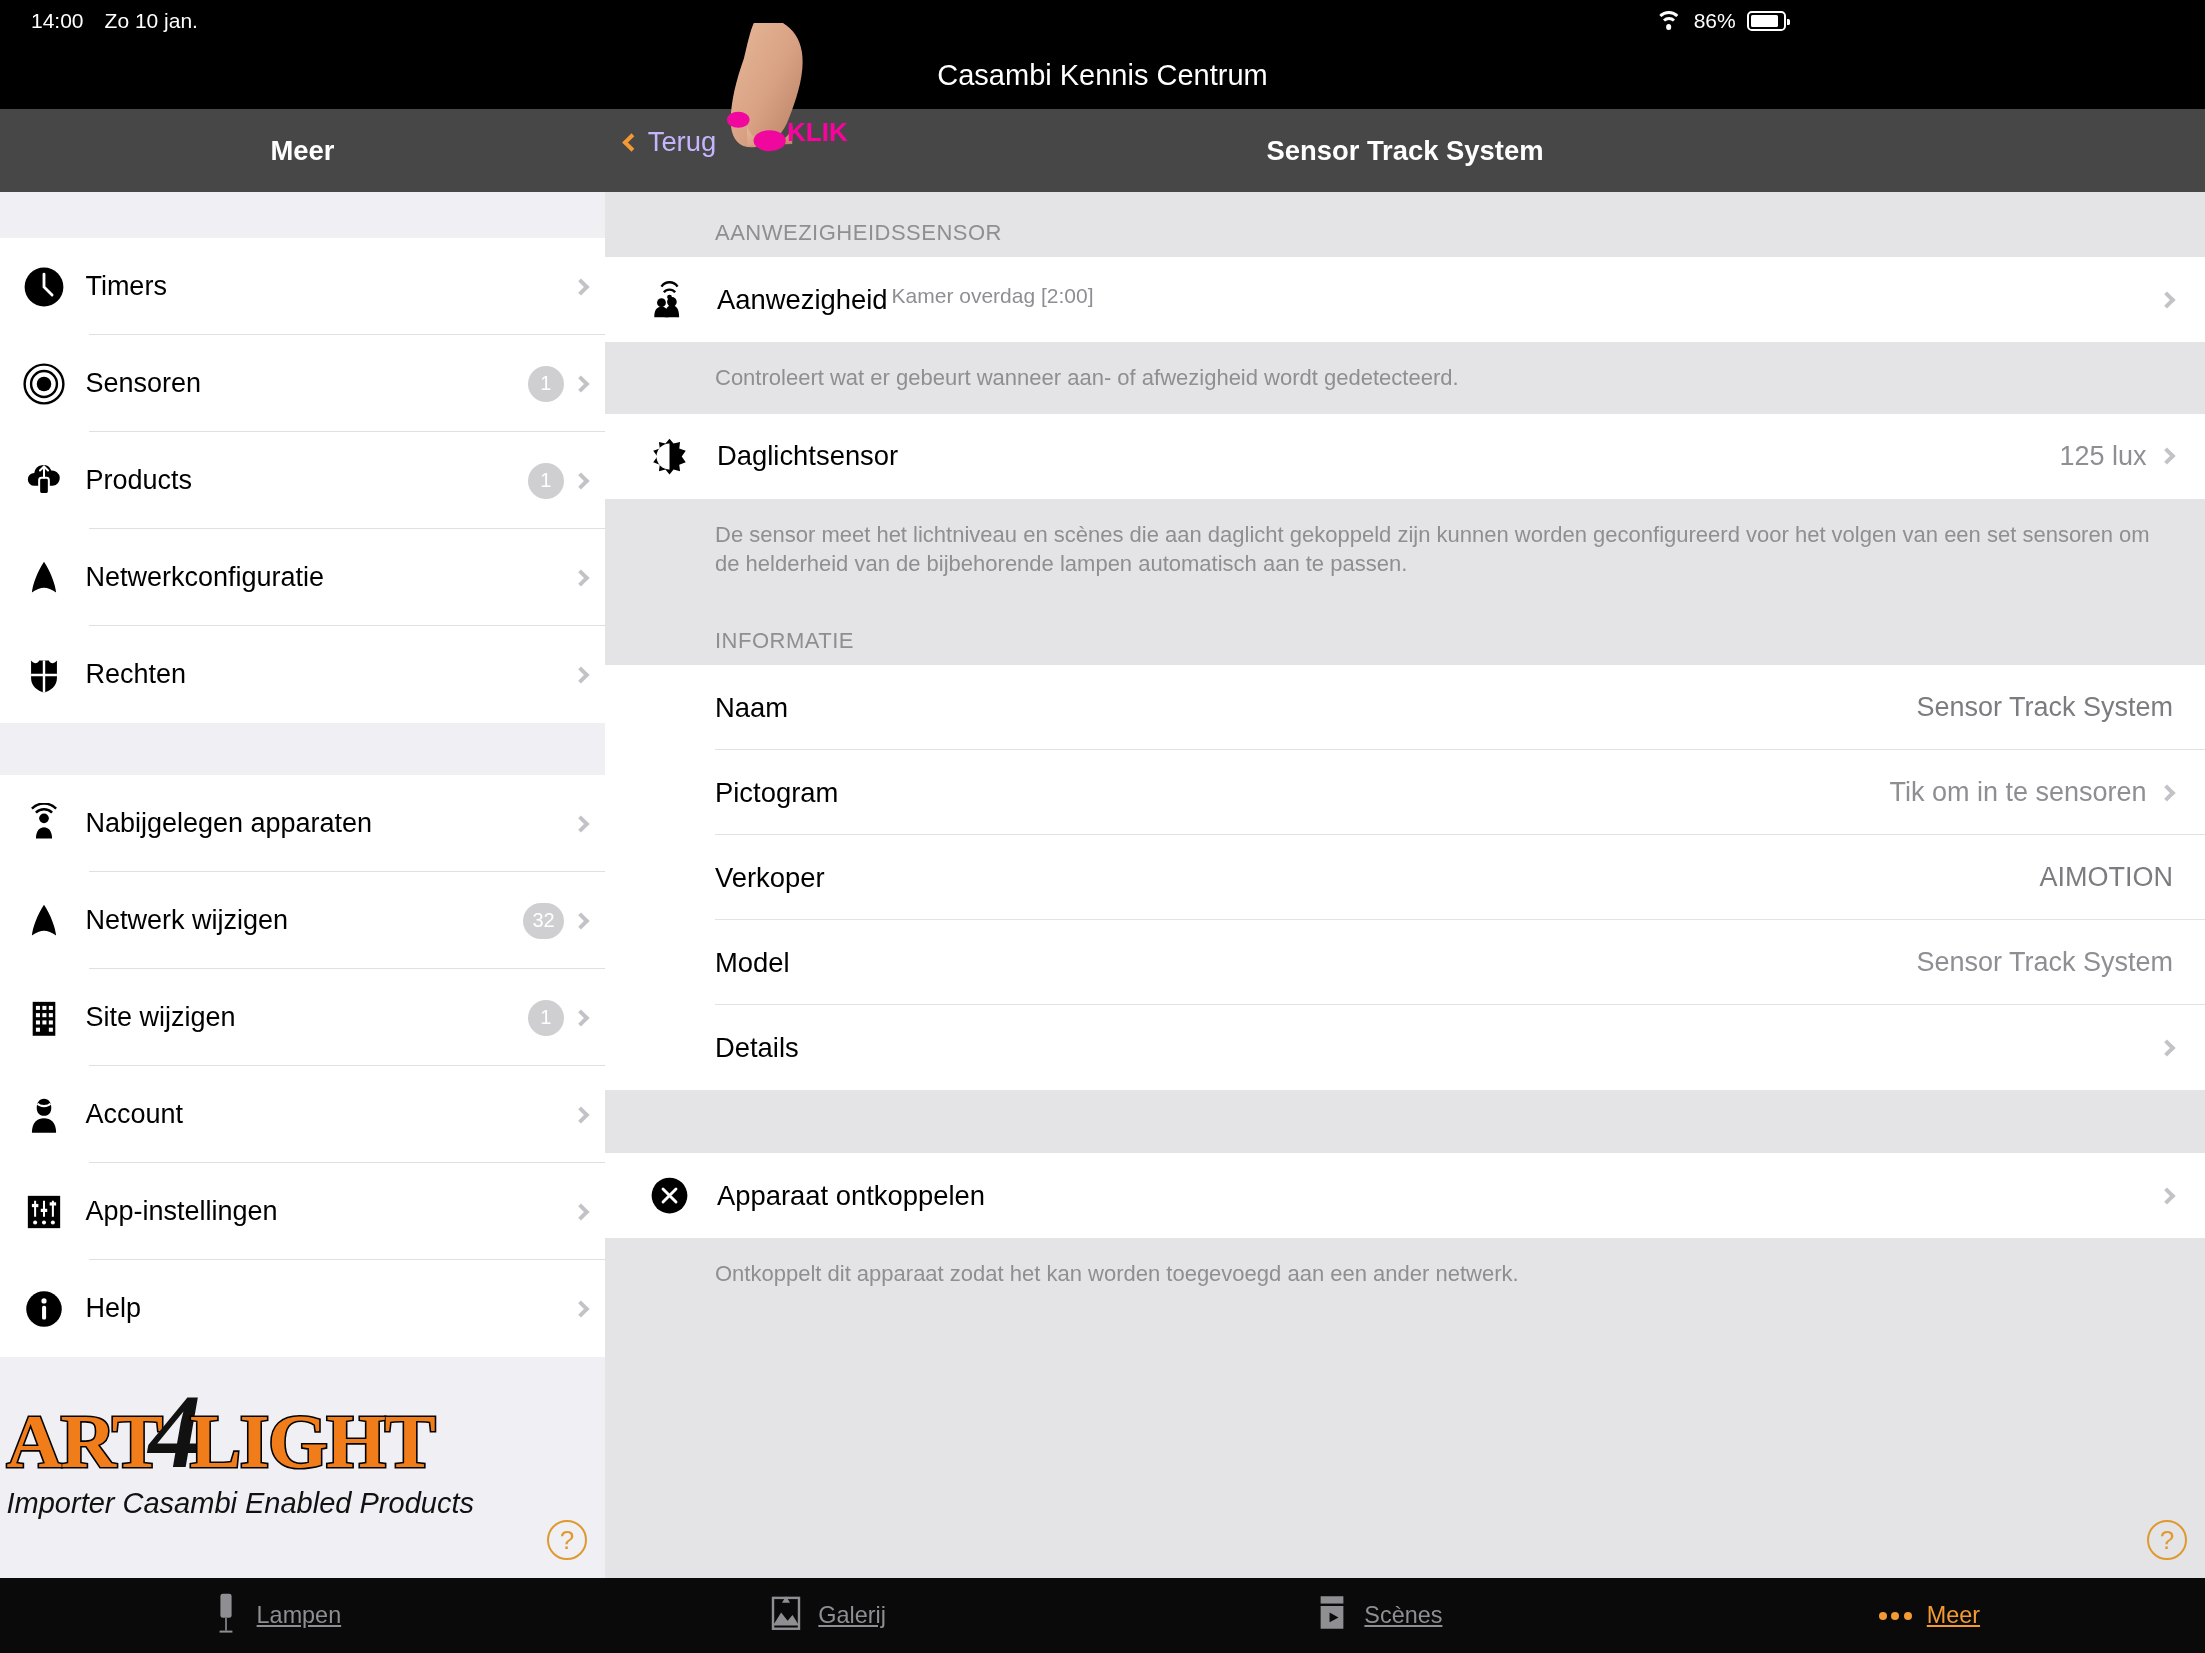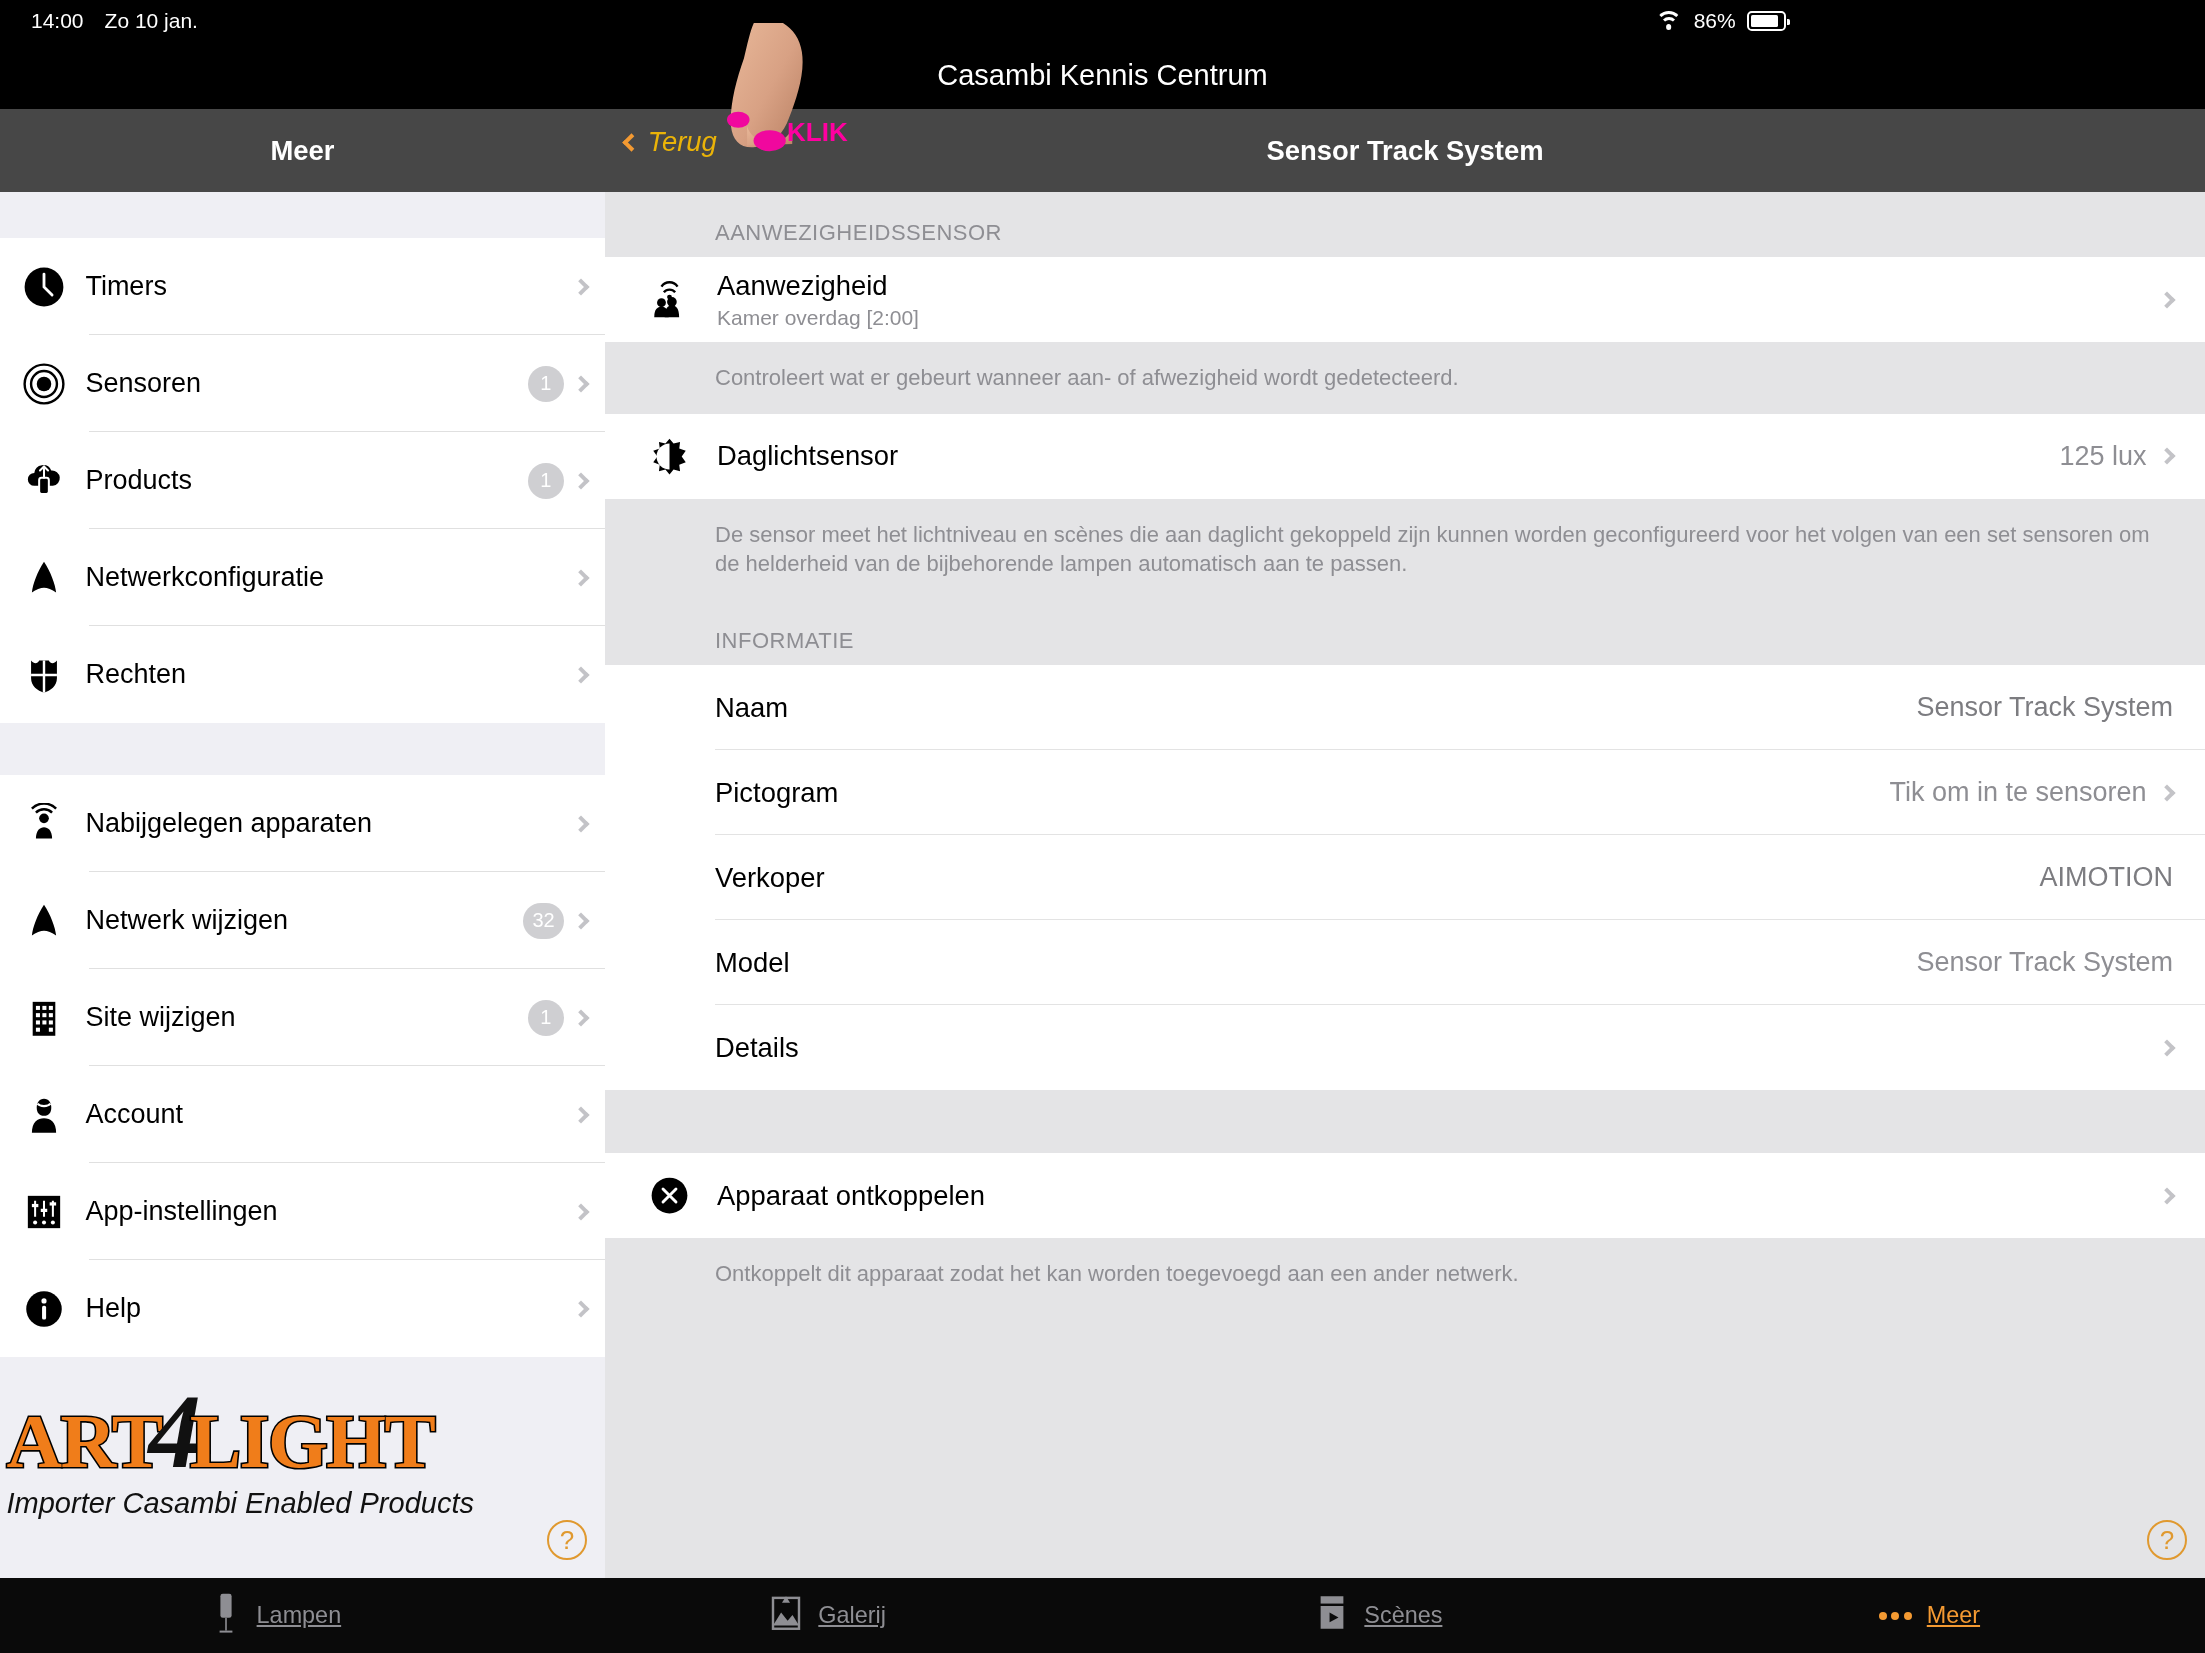--- a/index.html
+++ b/index.html
@@ -58,21 +58,21 @@
     background: #474747;
     display: flex; align-items: center;
     color: #fff;
   }
   .navbar-left { left: 0; width: 605px; justify-content: center; }
   .navbar-right { left: 605px; width: 1600px; justify-content: center; position: absolute; }
   .navbar-title { font-size: 27.4px; font-weight: bold; }
   .back-btn {
     position: absolute; left: 20px; top: 0; height: 66px;
     display: flex; align-items: center; gap: 9.7px;
-    color: #eab308; font-size: 27.4px; font-style: italic;
+    color: #c4b5fd; font-size: 27.4px;
   }
   .chev-left {
     display: inline-block; width: 13px; height: 13px;
     border-left: 4.8px solid #f49a32; border-bottom: 4.8px solid #f49a32;
     transform: rotate(45deg);
   }
 
   
   .sidebar {
     position: absolute; top: 192px; left: 0; width: 605px; height: 1386px;
@@ -156,21 +156,21 @@
     position: relative; display: flex; align-items: center;
     min-height: 85px; padding-left: 110px; padding-right: 32px;
     background: #fff;
   }
   .row .sep {
     position: absolute; left: 110px; right: 0; bottom: 0; height: 0.8px; background: #e3e3e3;
   }
   .row:last-child .sep { display: none; }
   .row-icon { width: 47px; margin-left: -69px; margin-right: 24px;
     display: flex; align-items: center; justify-content: center; }
-  .row-text { display: flex; flex-direction: column; gap: 4px; }
+  .row-text { display: flex; flex-direction: row; gap: 4px; }
   .row-title { font-size: 27.4px; color: #000; }
   .row-sub { font-size: 21px; color: #8e8e93; }
   .row-tail { margin-left: auto; display: flex; align-items: center; gap: 14.5px; }
   .row-value { font-size: 27px; color: #8e8e93; }
   .row-value.dark { color: #7c7c80; }
   .footnote {
     padding: 21px 48px 21px 110px;
     font-size: 22px; color: #8e8e93; line-height: 1.35;
     background: #e4e4e6;
   }

